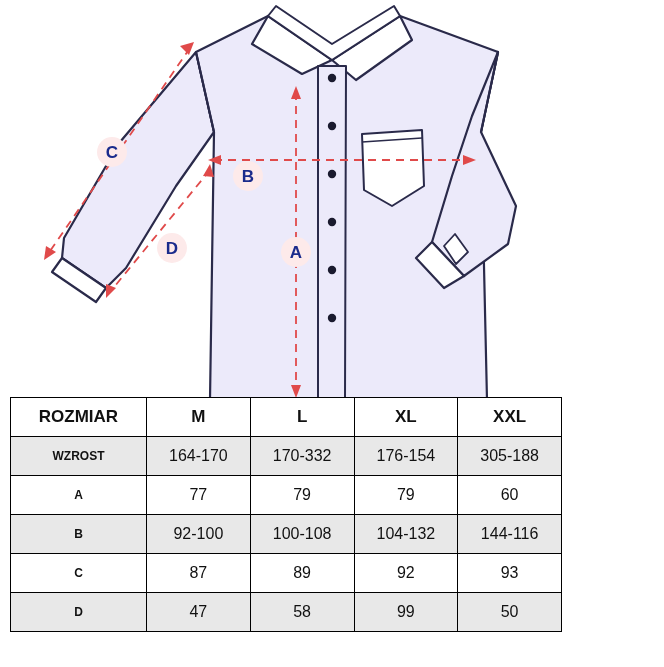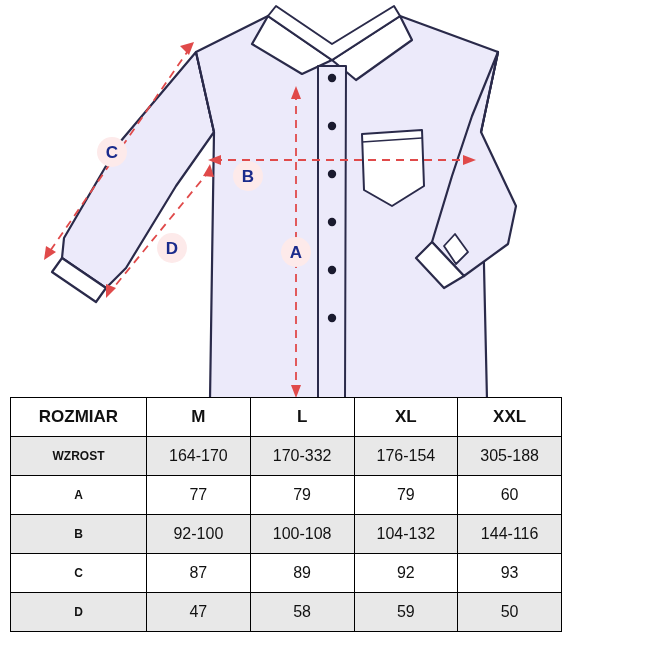--- a/index.html
+++ b/index.html
@@ -181,19 +181,19 @@
         <td class="rowhead">C</td>
         <td>87</td>
         <td>89</td>
         <td>92</td>
         <td>93</td>
       </tr>
       <tr class="shade">
         <td class="rowhead">D</td>
         <td>47</td>
         <td>58</td>
-        <td>59</td>
+        <td>99</td>
         <td>50</td>
       </tr>
     </tbody>
   </table>
 
 </div>
 
 </body></html>

